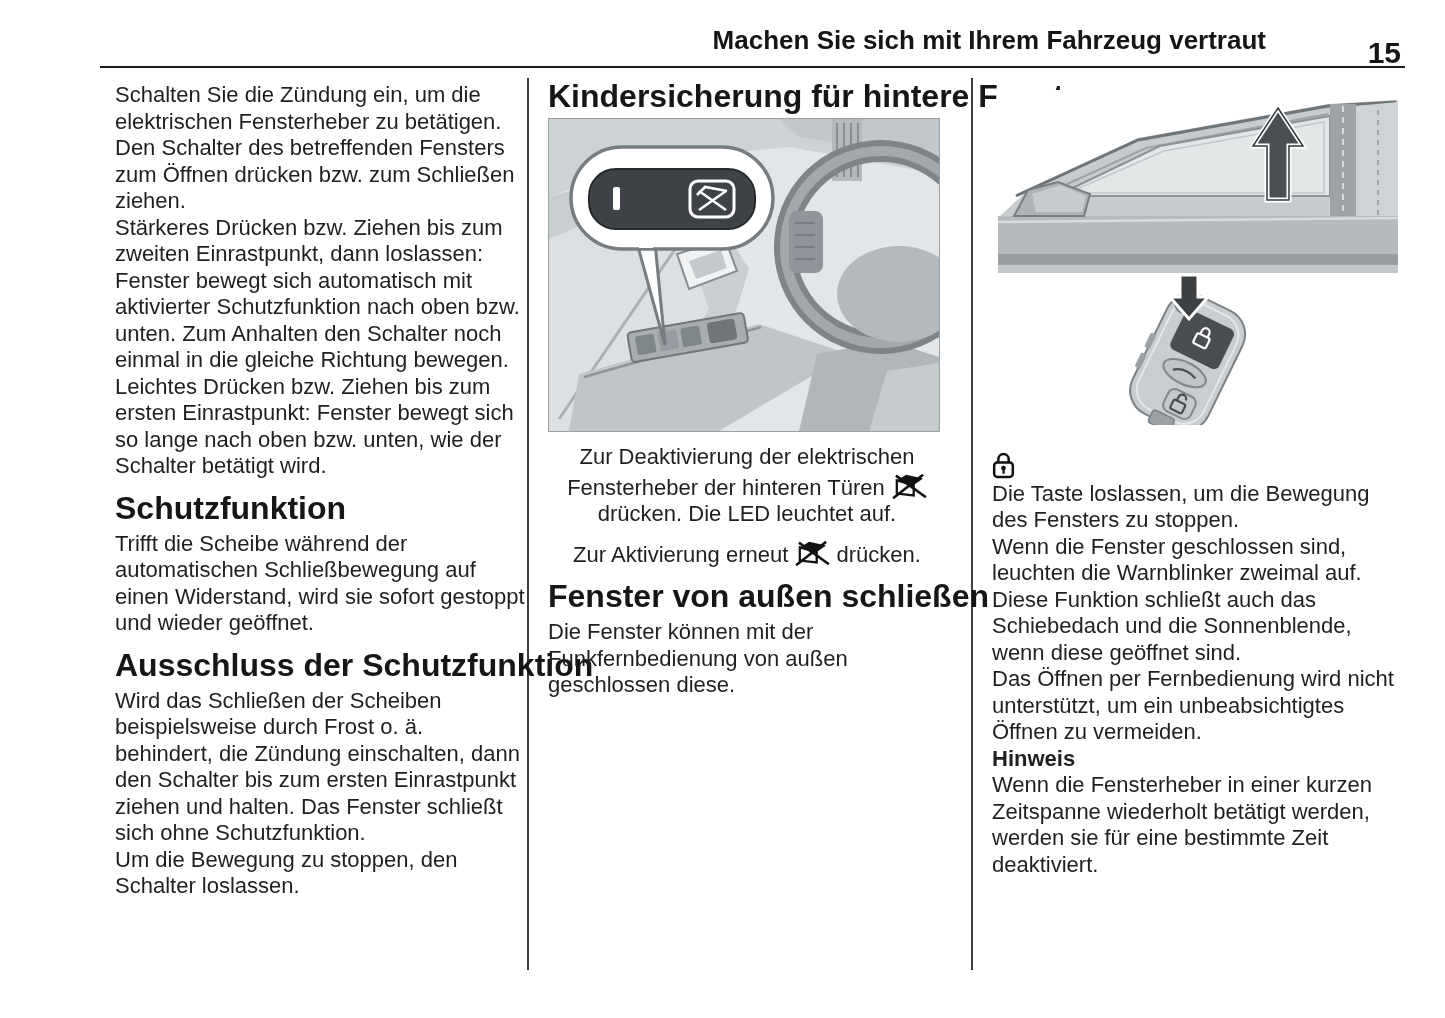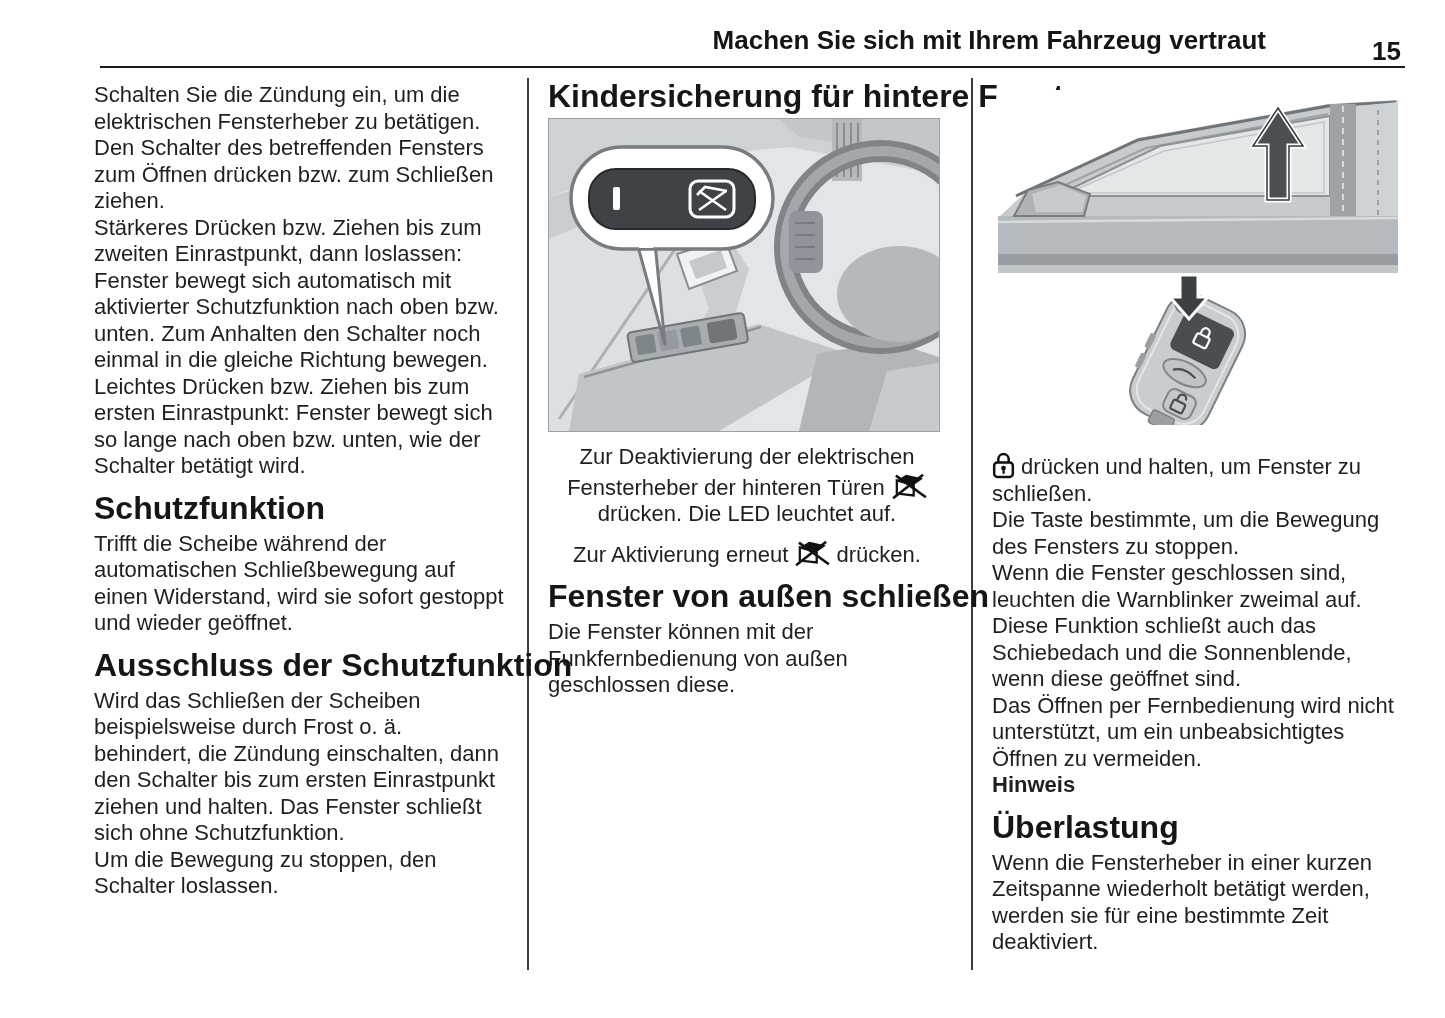--- a/index.html
+++ b/index.html
@@ -9,32 +9,32 @@
     -webkit-font-smoothing:antialiased;
   }
   *{box-sizing:border-box;}
   
   .h-title{
     position:absolute;top:25px;right:179px;
     font-size:26px;font-weight:700;white-space:nowrap;color:#151515;
   }
   .h-num{
     position:absolute;top:36px;right:44px;
-    font-size:26px;font-weight:700;color:#151515;
+    font-size:30px;font-weight:700;color:#151515;
   }
   .h-rule{
     position:absolute;left:100px;right:40px;top:66px;height:2px;background:#1a1a1a;
   }
   
   .sep{position:absolute;top:78px;height:892px;width:2px;background:#3d3d3d;}
   .sep1{left:527px;}
   .sep2{left:971px;}
   
   .col{position:absolute;top:82px;}
-  .col-left{left:94px;width:412px;}
+  .col-left{left:115px;width:412px;}
   .col-mid{left:548px;width:398px;}
   .col-right{left:992px;width:418px;}
   p.body{font-size:22px;line-height:26.5px;margin:0;}
   p.spaced{margin:0 0 10px 0;text-align:center;}
   h2.sect{
     font-size:32px;line-height:28px;margin:14px 0 9px 0;font-weight:700;
     color:#161616;white-space:nowrap;
   }
   h2.first{margin-top:0;margin-bottom:8px;}
   .bold{font-weight:700;}
@@ -227,24 +227,23 @@
         </g>
       </svg>
     </figure>
 
     <p class="body">
       <span class="inl"><svg width="23" height="29" viewBox="0 0 22 28">
             <rect x="2" y="11" width="18" height="14" rx="3" fill="none" stroke="#111111" stroke-width="2.4"></rect>
             <path d="M6,11 V8 a5,5 0 0 1 10,0 V11" fill="none" stroke="#111111" stroke-width="2.4"></path>
             <circle cx="11" cy="16.5" r="2.3" fill="#111111"></circle>
             <rect x="10" y="17.5" width="2.2" height="4.5" fill="#111111"></rect>
-          </svg></span><span> drücken und halten, um Fenster zu schließen.</span>
+          </svg></span>
     </p>
-    <p class="body">Die Taste bestimmte, um die Bewegung des Fensters zu stoppen.</p>
+    <p class="body">Die Taste loslassen, um die Bewegung des Fensters zu stoppen.</p>
     <p class="body">Wenn die Fenster geschlossen sind, leuchten die Warnblinker zweimal auf.</p>
     <p class="body">Diese Funktion schließt auch das Schiebedach und die Sonnenblende, wenn diese geöffnet sind.</p>
     <p class="body">Das Öffnen per Fernbedienung wird nicht unterstützt, um ein unbeabsichtigtes Öffnen zu vermeiden.</p>
     <p class="body bold">Hinweis</p>
-    <h2 class="sect">Überlastung</h2>
     <p class="body">Wenn die Fensterheber in einer kurzen Zeitspanne wiederholt betätigt werden, werden sie für eine bestimmte Zeit deaktiviert.</p>
   </section>
 
 </main>
 
 </body></html>

